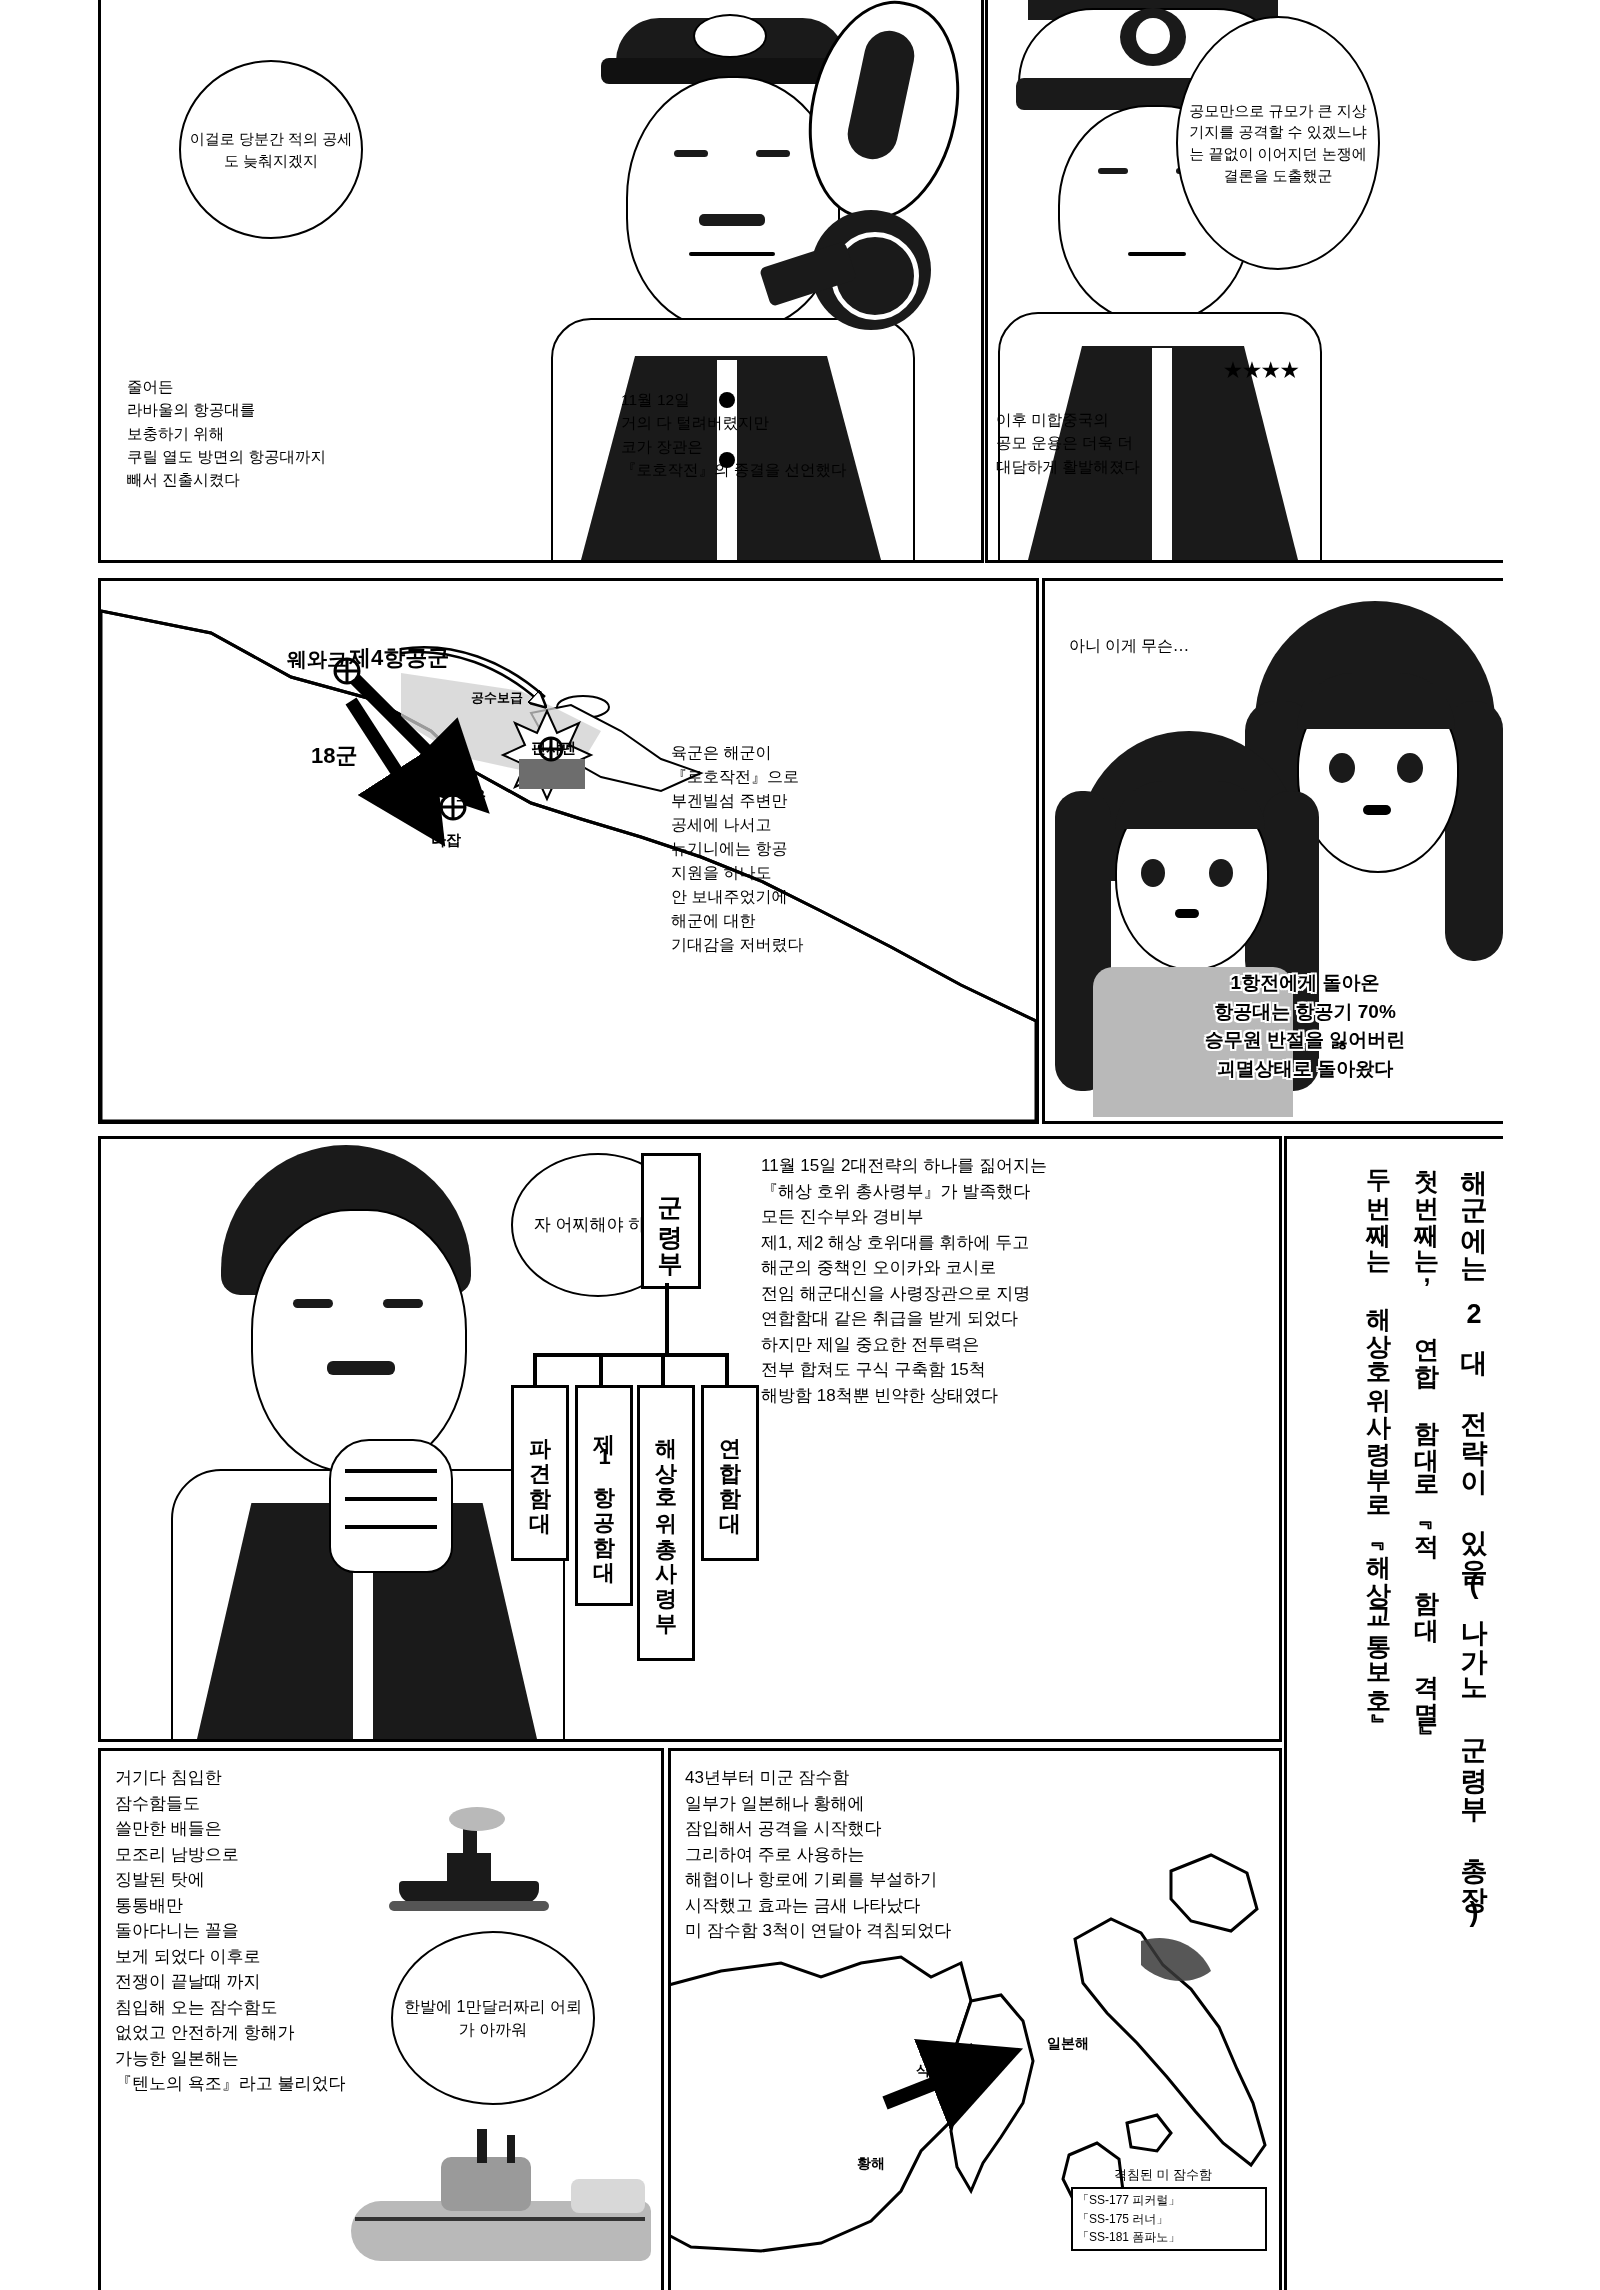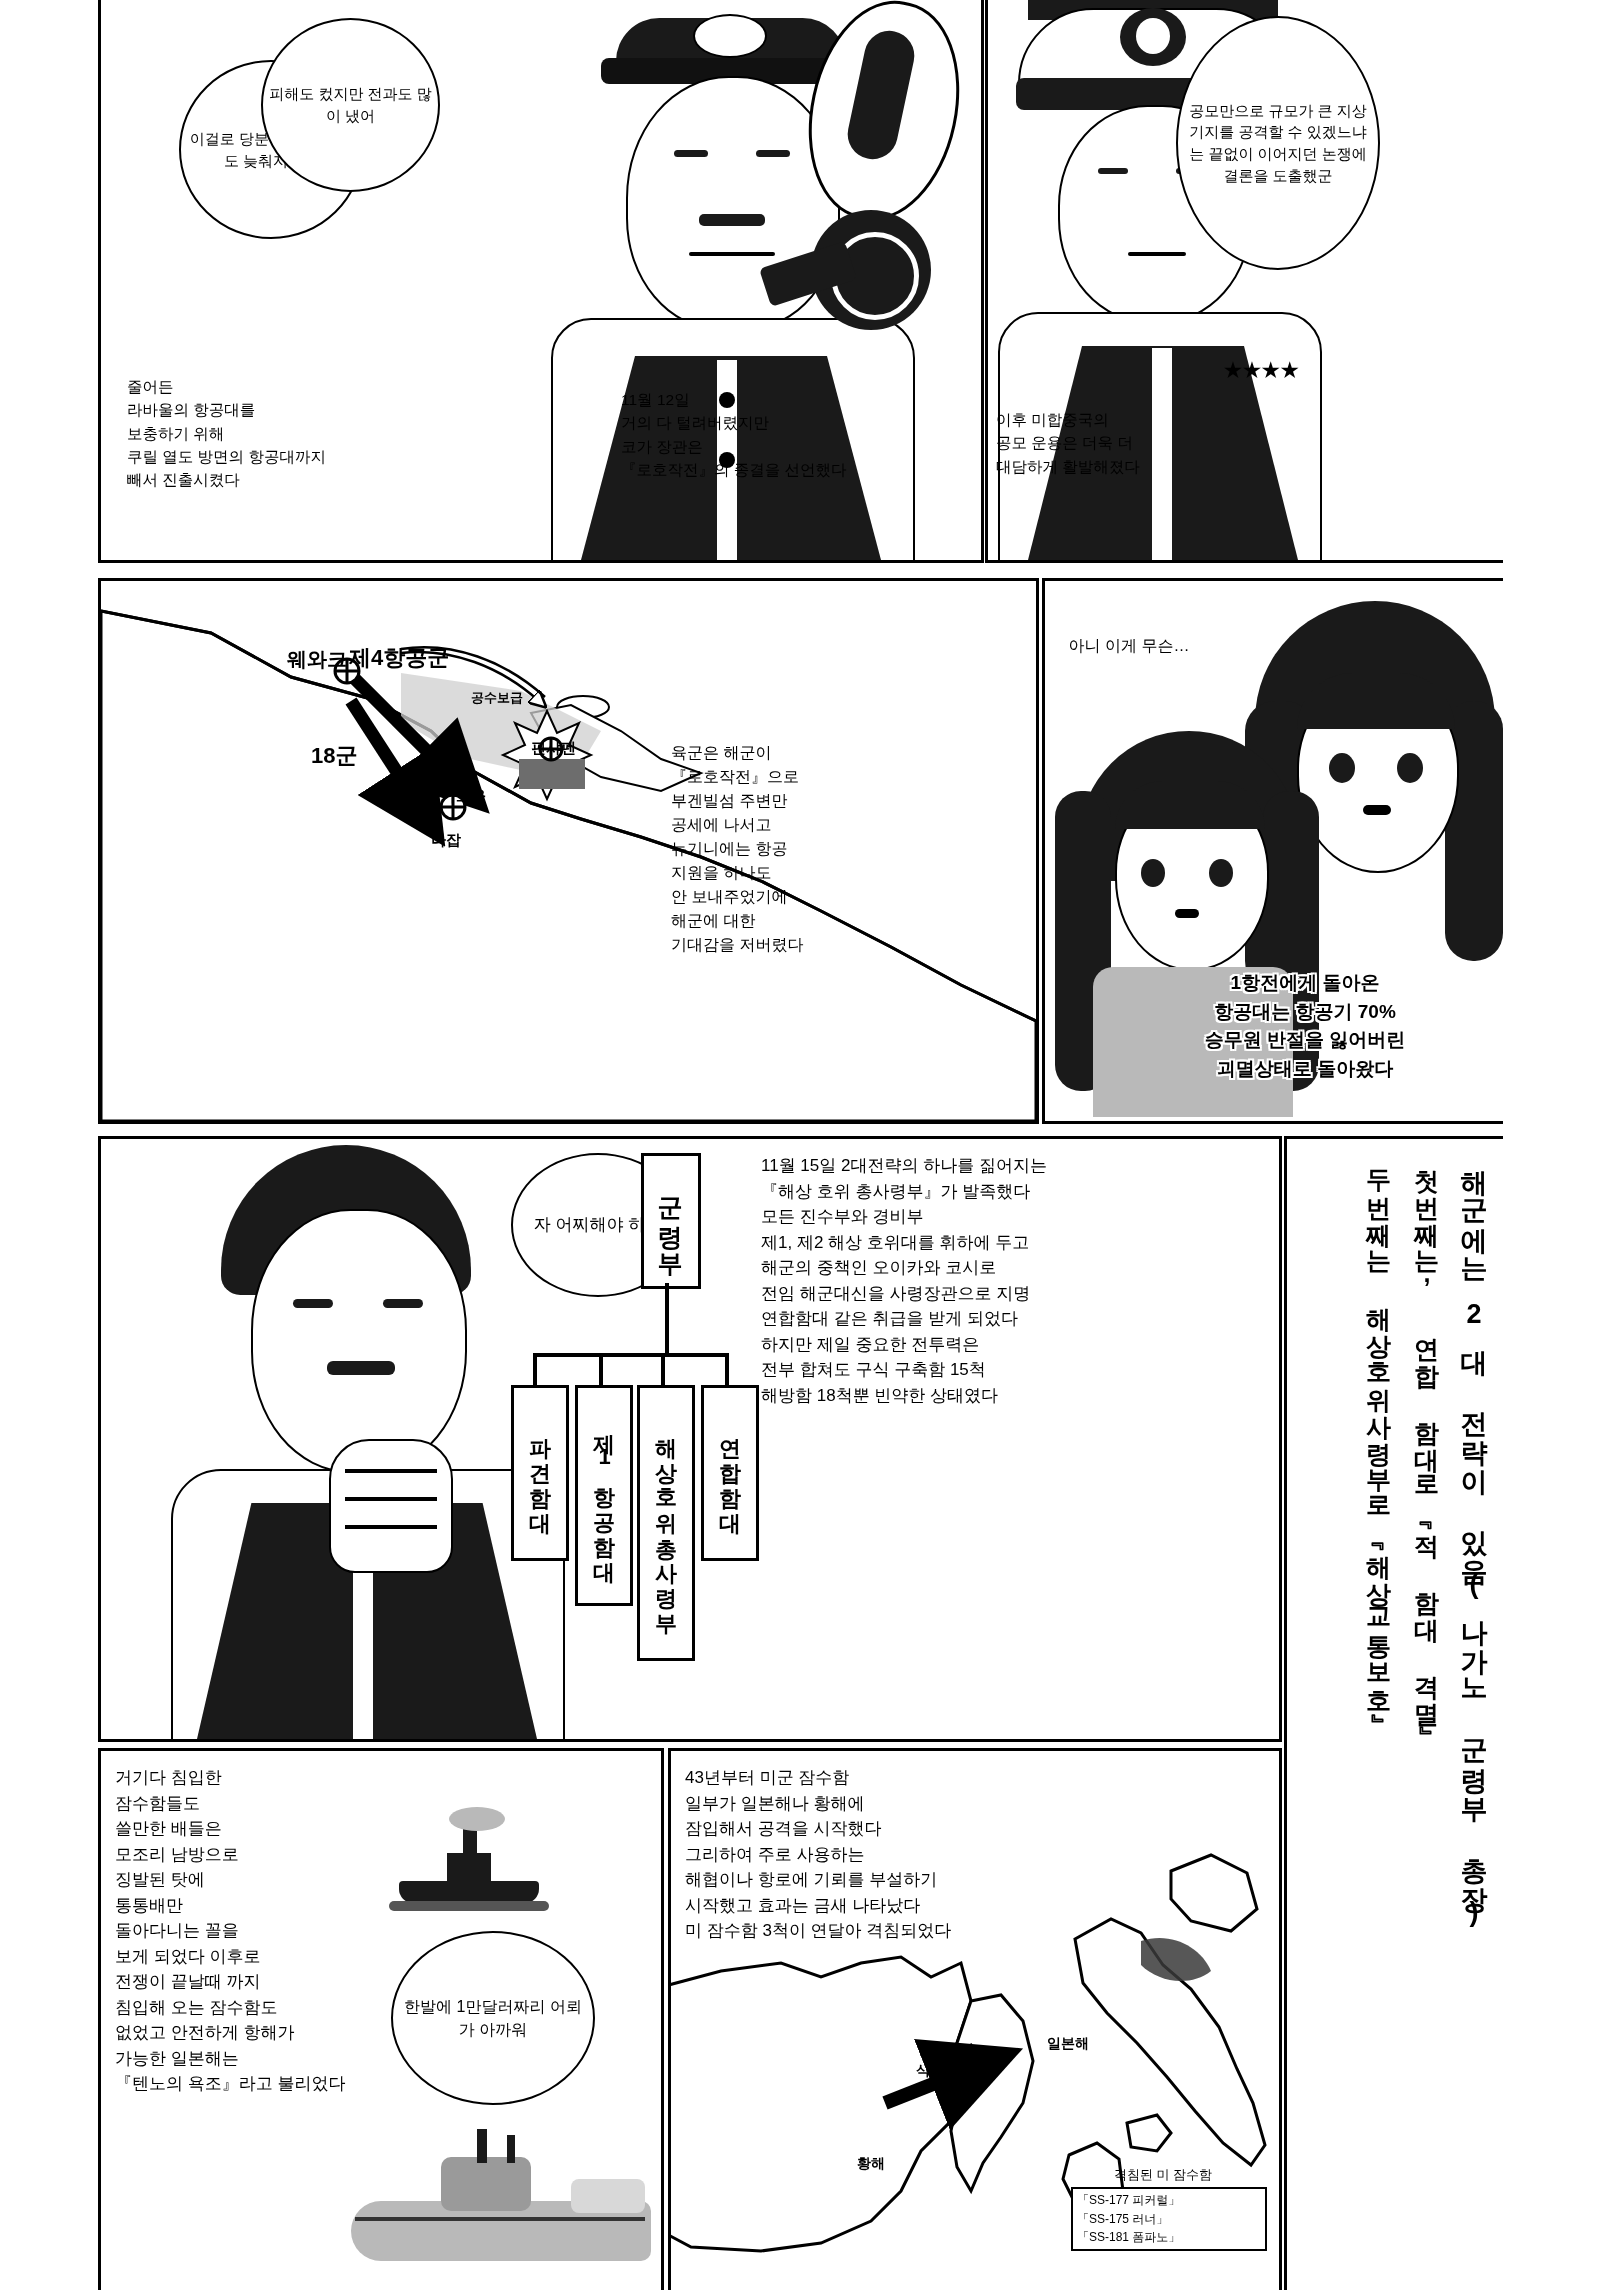--- a/index.html
+++ b/index.html
@@ -66,26 +66,20 @@
       <div style="position:absolute;left:400px;top:232px;width:78px;height:78px;border:5px solid #fff;border-radius:50%;"></div>
       <div class="ink" style="left:332px;top:254px;width:90px;height:40px;transform:rotate(-18deg);border-radius:6px;"></div>
     </div>
 
     <div class="bubble" style="left:78px;top:60px;width:180px;height:175px;">
       <span style="font-size:15px;">이걸로
 당분간
 적의
 공세도
 늦춰지겠지</span>
-    </div>
-    <div class="bubble" style="left:160px;top:18px;width:175px;height:170px;">
-      <span style="font-size:15px;">피해도
-컸지만
-전과도
-많이 냈어</span>
     </div>
 
     <div class="txt" style="left:26px;top:375px;width:330px;font-size:15.5px;">줄어든
 라바울의 항공대를
 보충하기 위해
 쿠릴 열도 방면의 항공대까지
 빼서 진출시켰다</div>
     <div class="txt r" style="left:520px;top:388px;width:340px;font-size:15.5px;">11월 12일
 거의 다 털려버렸지만
 코가 장관은
@@ -203,21 +197,21 @@
       <div class="ink" style="left:214px;top:60px;width:56px;height:300px;border-radius:26px;"></div>
       <div style="position:absolute;left:66px;top:56px;width:150px;height:180px;background:#fff;border:2px solid #000;border-radius:46% 46% 50% 50%;"></div>
       <div class="ink" style="left:66px;top:50px;width:150px;height:48px;border-radius:74px 74px 0 0;"></div>
       <div class="ink" style="left:92px;top:128px;width:24px;height:28px;border-radius:50%;"></div>
       <div class="ink" style="left:160px;top:128px;width:24px;height:28px;border-radius:50%;"></div>
       <div style="position:absolute;left:126px;top:178px;width:24px;height:9px;background:#000;border-radius:6px;"></div>
       <div class="grey" style="left:44px;top:236px;width:200px;height:150px;border-radius:20px 20px 0 0;"></div>
     </div>
 
     <div class="bubble rect" style="left:14px;top:30px;width:140px;height:70px;border:none;">
-      <span style="font-size:16px;">아니 이게
+      <span style="font-size:16px;font-family:Liberation Serif, serif;">아니 이게
 무슨…</span>
     </div>
 
     <div class="txt c" style="left:70px;top:388px;width:380px;font-size:19px;font-weight:bold;text-shadow:-2px 0 #fff,2px 0 #fff,0 -2px #fff,0 2px #fff,-2px -2px #fff,2px 2px #fff,2px -2px #fff,-2px 2px #fff;">1항전에게 돌아온
 항공대는 항공기 70%
 승무원 반절을 잃어버린
 괴멸상태로 돌아왔다</div>
   </div>
 
   <div class="panel" style="left:98px;top:1136px;width:1178px;height:600px;">

